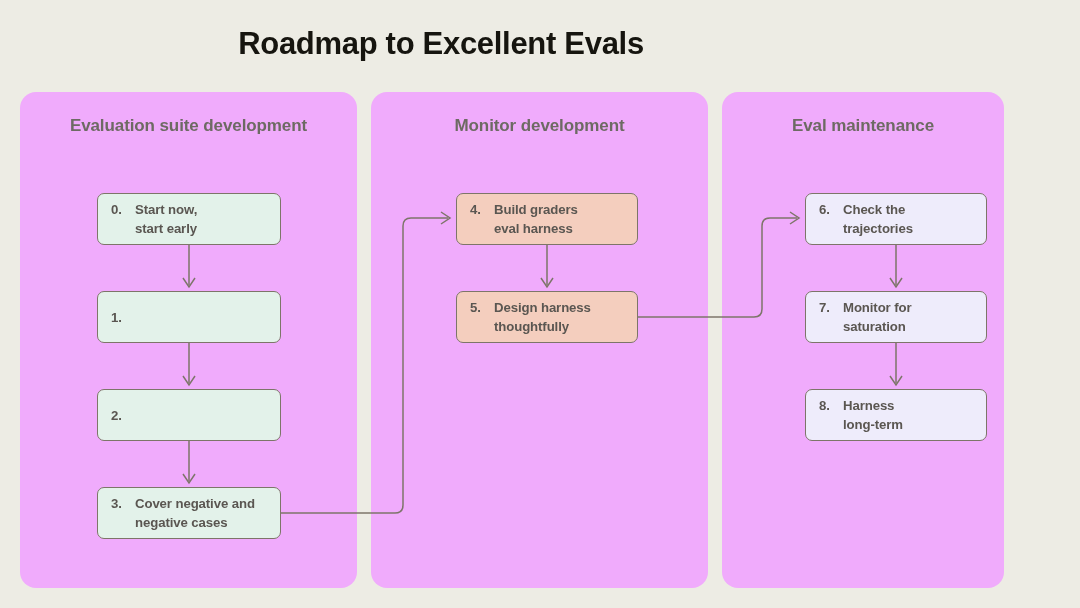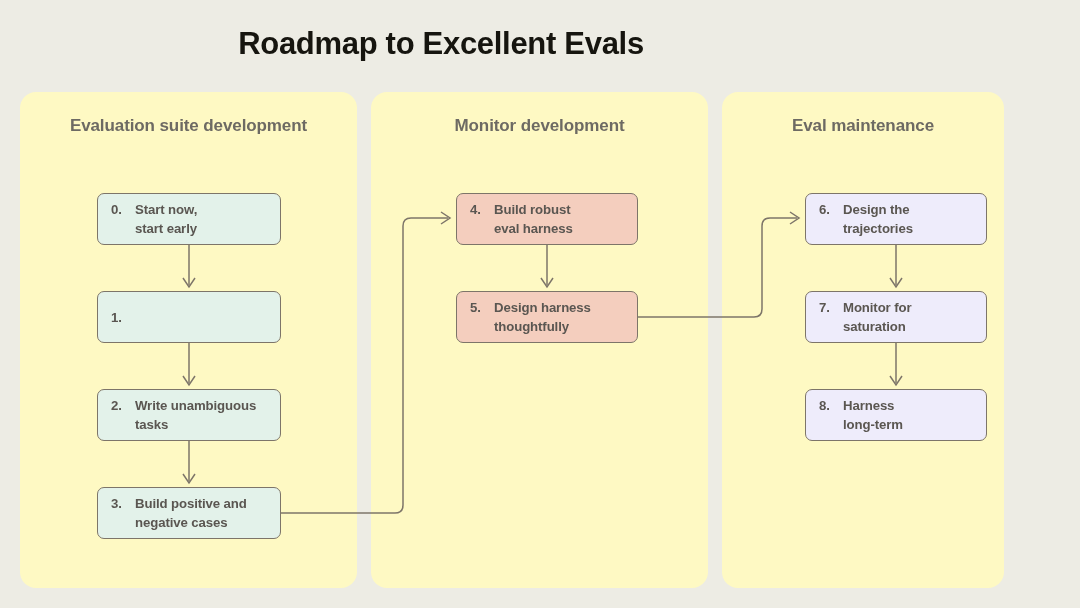--- a/index.html
+++ b/index.html
@@ -29,21 +29,21 @@
     position: absolute;
     top: 92px;
     left: 20px;
     width: 1040px;
     height: 496px;
   }
   .panel {
     position: absolute;
     top: 0;
     height: 496px;
-    background: #fef9c3;
+    background: #f0abfc;
     border-radius: 16px;
   }
   .panel-1 { left: 0px;   width: 337px; }
   .panel-2 { left: 351px; width: 337px; }
   .panel-3 { left: 702px; width: 282px; }
   .panel-header {
     position: absolute;
     top: 24px;
     left: 0;
     width: 100%;
@@ -125,51 +125,49 @@
   </div>
 </div>
 <div class="node fill-mint" style="left:97px;  top:291px; width:184px; height:52px;">
   <div class="node-inner">
     <span class="node-num">1.</span>
   </div>
 </div>
 <div class="node fill-mint" style="left:97px;  top:389px; width:184px; height:52px;">
   <div class="node-inner">
     <span class="node-num">2.</span>
-    <span class="node-label">Write unambiguous
-tasks</span>
   </div>
 </div>
 <div class="node fill-mint" style="left:97px;  top:487px; width:184px; height:52px;">
   <div class="node-inner">
     <span class="node-num">3.</span>
-    <span class="node-label">Build positive and
+    <span class="node-label">Cover negative and
 negative cases</span>
   </div>
 </div>
 
 <div class="node fill-peach" style="left:456px; top:193px; width:182px; height:52px;">
   <div class="node-inner">
     <span class="node-num">4.</span>
-    <span class="node-label">Build robust
+    <span class="node-label">Build graders
 eval harness</span>
   </div>
 </div>
 <div class="node fill-peach" style="left:456px; top:291px; width:182px; height:52px;">
   <div class="node-inner">
     <span class="node-num">5.</span>
     <span class="node-label">Design harness
 thoughtfully</span>
   </div>
 </div>
 
 <div class="node fill-lilac" style="left:805px; top:193px; width:182px; height:52px;">
   <div class="node-inner">
     <span class="node-num">6.</span>
-    <span class="node-label">Design the
+    <span class="node-label">Check the
 trajectories</span>
   </div>
 </div>
 <div class="node fill-lilac" style="left:805px; top:291px; width:182px; height:52px;">
   <div class="node-inner">
     <span class="node-num">7.</span>
     <span class="node-label">Monitor for
 saturation</span>
   </div>
 </div>

